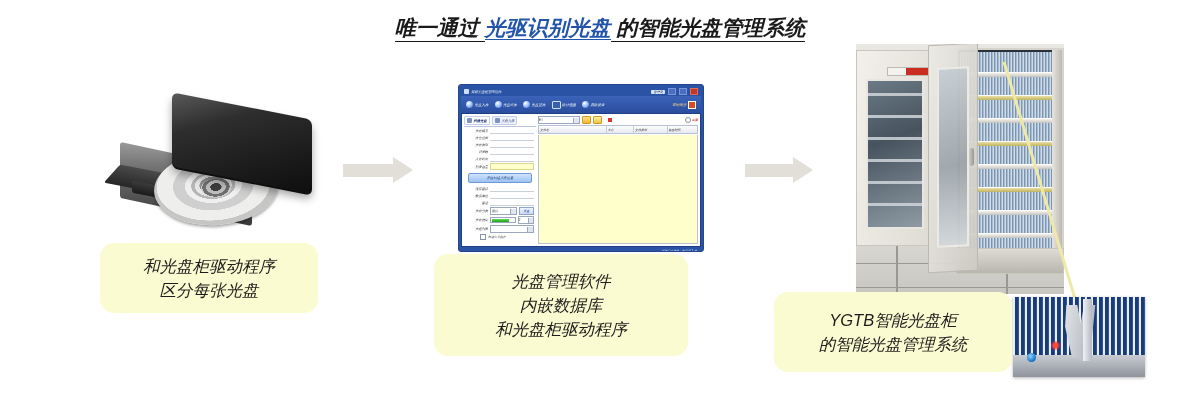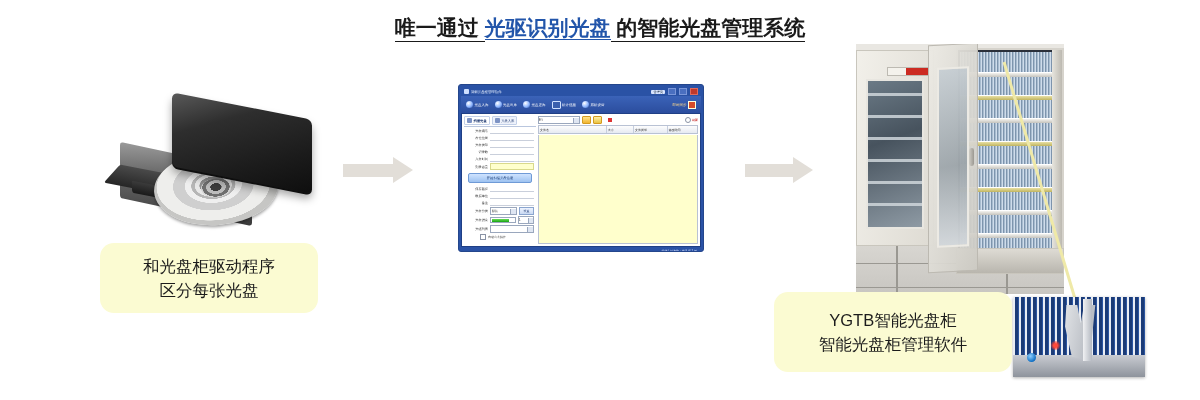--- a/index.html
+++ b/index.html
@@ -1,21 +1,21 @@
 <!DOCTYPE html>
 <html><head>
 <meta charset="utf-8">
 <style>
   html,body{margin:0;padding:0;}
   body{
     width:1200px;height:400px;background:#ffffff;
     font-family:"Liberation Sans","DejaVu Sans",sans-serif;
     overflow:hidden;position:relative;
   }
-  #stage{position:absolute;left:0;top:0;width:988px;height:400px;}
+  #stage{position:absolute;left:0;top:0;width:988px;height:400px;font-style:italic;}
 
   
   .title{
     position:absolute;left:0;top:14px;width:1200px;text-align:center;
     font-size:21px;font-weight:700;color:#1a1a1a;white-space:nowrap;
   }
   .title .u{border-bottom:1.5px solid #1a1a1a;padding-bottom:2px;}
   .title .blue{color:#2255aa;border-bottom:1.5px solid #2255aa;}
 
   
@@ -545,18 +545,23 @@
     <div class="inset-gripper"></div>
     <div class="inset-arm"></div>
     <div class="inset-laser"></div>
     <div class="inset-led"></div>
   </div>
 
   <div class="caption" id="caption-1">
     <span class="lines">和光盘柜驱动程序
 区分每张光盘</span>
   </div>
+  <div class="caption" id="caption-2">
+    <span class="lines">光盘管理软件
+内嵌数据库
+和光盘柜驱动程序</span>
+  </div>
   <div class="caption" id="caption-3">
     <span class="lines">YGTB智能光盘柜
-智能光盘柜管理软件</span>
+的智能光盘管理系统</span>
   </div>
 
 </div>
 
 </body></html>

